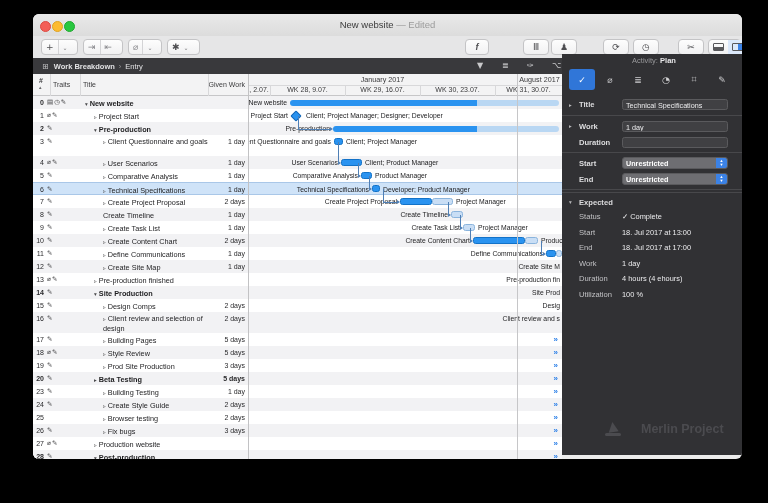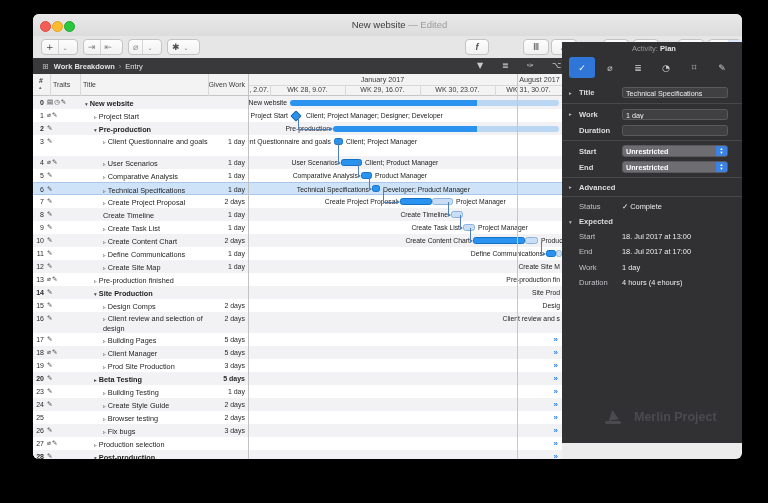--- a/index.html
+++ b/index.html
@@ -5,21 +5,21 @@
   html,body{margin:0;padding:0;background:#000;}
   .stage{position:relative;width:768px;height:503px;background:#010101;overflow:hidden;
          font-family:"Liberation Sans",sans-serif;-webkit-font-smoothing:antialiased;}
   .window{position:absolute;left:33px;top:14px;width:709px;height:445px;border-radius:6px;
           background:#ececec;box-shadow:0 18px 40px rgba(0,0,0,.75);overflow:hidden;}
   
   .titlebar{position:absolute;left:0;top:0;width:100%;height:22px;
             background:linear-gradient(#e9e9e9,#dcdcdc);border-bottom:1px solid #c3c3c3;}
   .light{position:absolute;top:7px;width:9px;height:9px;border-radius:50%;}
   .wtitle{position:absolute;left:0;top:0;width:100%;height:22px;line-height:22px;text-align:center;
-          font-size:9.5px;color:#3c3c3c;margin-left:12px;}
+          font-size:9.5px;color:#3c3c3c;}
   .wtitle .edited{color:#9b9b9b;}
   
   .toolbar{position:absolute;left:0;top:22px;width:100%;height:22px;background:#e6e6e7;}
   .tbtn{position:absolute;top:3px;height:16px;background:linear-gradient(#fdfdfd,#f1f1f2);
         border:1px solid #c4c4c6;border-radius:4px;box-sizing:border-box;display:flex;align-items:center;
         color:#4f4f52;font-size:9px;}
   .tbtn .seg{display:flex;align-items:center;justify-content:center;height:100%;padding:0 4px;}
   .tbtn .sep{width:1px;height:100%;background:#d4d4d6;}
   .ticon{font-family:"DejaVu Sans",sans-serif;font-size:9px;line-height:1;}
   .tchev{font-size:6px;color:#7b7b7e;}
@@ -59,21 +59,21 @@
   .bar-sum{position:absolute;height:6px;background:#2a93f0;border-radius:3px 0 0 3px;}
   .bar-sumtail{position:absolute;height:6px;background:#b9d7f3;border-radius:0 3px 3px 0;}
   .diamond{position:absolute;width:8px;height:8px;background:#2a93f0;border:1px solid #1266b8;
            transform:rotate(45deg);box-sizing:border-box;border-radius:1px;}
   .ovf{position:absolute;right:4px;font-size:8px;font-weight:bold;color:#2a7fe8;line-height:13px;}
   .cline{position:absolute;background:#4f7fb5;}
   .carrow{position:absolute;width:0;height:0;border-top:2px solid transparent;border-bottom:2px solid transparent;
           border-left:3px solid #4f7fb5;}
   .vdivider{position:absolute;top:0;bottom:0;width:1px;background:#c9c9cb;}
   
-  .inspector{position:absolute;left:529px;top:28px;width:184px;height:401px;background:#313134;color:#e9e9eb;}
+  .inspector{position:absolute;left:529px;top:40px;width:184px;height:401px;background:#313134;color:#e9e9eb;}
   .activity{height:13px;text-align:center;font-size:7.5px;color:#98989b;line-height:13px;}
   .activity b{color:#e8e8ea;}
   .tabs{position:absolute;left:7px;top:15px;width:166px;height:21px;display:flex;gap:2px;}
   .tab{flex:1;display:flex;align-items:center;justify-content:center;border-radius:3px;color:#cfcfd1;
        font-family:"DejaVu Sans",sans-serif;font-size:9px;}
   .tab.on{background:#3076d8;color:#fff;}
   .fields{position:absolute;left:0;top:42px;width:180px;}
   .frow{position:relative;height:16px;display:flex;align-items:center;}
   .frow.h17{height:17px;}.frow.h15{height:15.5px;}.frow.h14{height:14px;}
   .fsep{height:1px;background:#48484b;margin:2px 0 2px 0;}
@@ -81,21 +81,21 @@
   .flabel{position:absolute;left:17px;font-size:7.6px;font-weight:bold;color:#dcdcde;}
   .flabel.lt{font-weight:normal;color:#c2c2c5;}
   .finput{position:absolute;left:60px;width:106px;height:11px;background:#404043;border:1px solid #5a5a5d;
           border-radius:2.5px;font-size:7.2px;color:#ededef;line-height:11px;padding:0 3px;box-sizing:border-box;white-space:nowrap;overflow:hidden;}
   .fselect{position:absolute;left:60px;width:106px;height:12px;background:#6e6e72;border:1px solid #5a5a5d;
            border-radius:3px;font-size:7.2px;font-weight:bold;color:#fff;line-height:12px;padding:0 3px;box-sizing:border-box;}
   .stepper{position:absolute;right:0;top:0;bottom:0;width:11px;background:#3b82e6;border-radius:0 2.5px 2.5px 0;
            display:flex;flex-direction:column;align-items:center;justify-content:center;color:#fff;font-size:4px;line-height:4px;}
   .fcheck{position:absolute;left:60px;width:9px;height:9px;background:#626266;border:1px solid #77777a;border-radius:2px;}
   .fvalue{position:absolute;left:60px;font-size:7.4px;color:#ececee;white-space:nowrap;}
-  .logo{position:absolute;left:43px;top:368px;display:flex;align-items:center;gap:13px;color:#4b4b4f;}
+  .logo{position:absolute;left:43px;top:368px;display:flex;align-items:center;gap:20px;color:#4b4b4f;}
   .logo .ltext{font-size:12.5px;font-weight:bold;}
   .hat{position:relative;width:16px;height:14px;}
   .hat .cone{position:absolute;left:3px;top:0;width:0;height:0;border-left:5px solid transparent;
              border-right:5px solid transparent;border-bottom:10px solid #4b4b4f;transform:rotate(-8deg);}
   .hat .brim{position:absolute;left:0;bottom:0;width:16px;height:3px;background:#4b4b4f;border-radius:2px;}
 </style>
 </head>
 <body>
 
 <div class="stage">
@@ -425,21 +425,21 @@
             <div class="gantt">
               <span class="ovf">»</span>
             </div>
           </div>
           <div class="trow alt" style="top: 250px; height: 13px;">
             <span class="tnum">18</span>
             <span class="traits">
               <span>⌀</span>
               <span>✎</span>
             </span>
-            <span class="ttitle" style="padding-left: 22px; line-height: 9px; padding-top: 2.5px;"><span class="tri">▹</span><span>Client Manager</span></span>
+            <span class="ttitle" style="padding-left: 22px; line-height: 9px; padding-top: 2.5px;"><span class="tri">▹</span><span>Style Review</span></span>
             <span class="twork">5 days</span>
             <div class="gantt">
               <span class="ovf">»</span>
             </div>
           </div>
           <div class="trow" style="top: 263px; height: 13px;">
             <span class="tnum">19</span>
             <span class="traits">
               <span>✎</span>
             </span>
@@ -501,21 +501,21 @@
             <div class="gantt">
               <span class="ovf">»</span>
             </div>
           </div>
           <div class="trow" style="top: 341px; height: 13px;">
             <span class="tnum">27</span>
             <span class="traits">
               <span>⌀</span>
               <span>✎</span>
             </span>
-            <span class="ttitle" style="padding-left: 13px; line-height: 9px; padding-top: 2.5px;"><span class="tri">▹</span><span>Production selection</span></span>
+            <span class="ttitle" style="padding-left: 13px; line-height: 9px; padding-top: 2.5px;"><span class="tri">▹</span><span>Production website</span></span>
             <span class="twork"></span>
             <div class="gantt">
               <span class="ovf">»</span>
             </div>
           </div>
           <div class="trow alt" style="top: 354px; height: 13px;">
             <span class="tnum bold">28</span>
             <span class="traits">
               <span>✎</span>
             </span>
@@ -608,48 +608,48 @@
               </span></div>
           </div>
           <div class="frow">
             <span class="flabel">End</span>
             <div class="fselect">Unrestricted<span class="stepper">
                 <span>▲</span>
                 <span>▼</span>
               </span></div>
           </div>
           <div class="fsep"></div>
+          <div class="fsep"></div>
           <div class="frow h14">
-            <span class="ftri">▸</span>
-            <span class="flabel">Advanced</span>
-          </div>
-          <div class="fsep"></div>
+            <span class="ftri">▾</span>
+            <span class="flabel">Expected</span>
+          </div>
           <div class="frow h15">
             <span class="flabel lt">Status</span>
             <span class="fvalue">✓ Complete</span>
           </div>
-          <div class="frow h14">
-            <span class="ftri">▾</span>
-            <span class="flabel">Expected</span>
-          </div>
           <div class="frow h15">
             <span class="flabel lt">Start</span>
             <span class="fvalue">18. Jul 2017 at 13:00</span>
           </div>
           <div class="frow h15">
             <span class="flabel lt">End</span>
             <span class="fvalue">18. Jul 2017 at 17:00</span>
           </div>
           <div class="frow h15">
             <span class="flabel lt">Work</span>
             <span class="fvalue">1 day</span>
           </div>
           <div class="frow h15">
             <span class="flabel lt">Duration</span>
             <span class="fvalue">4 hours (4 ehours)</span>
+          </div>
+          <div class="frow h15">
+            <span class="flabel lt">Utilization</span>
+            <span class="fvalue">100 %</span>
           </div>
         </div>
       <div class="logo">
         <span class="hat">
             <span class="cone"></span>
             <span class="brim"></span>
           </span>
         <span class="ltext">Merlin Project</span>
       </div>
     </div>

